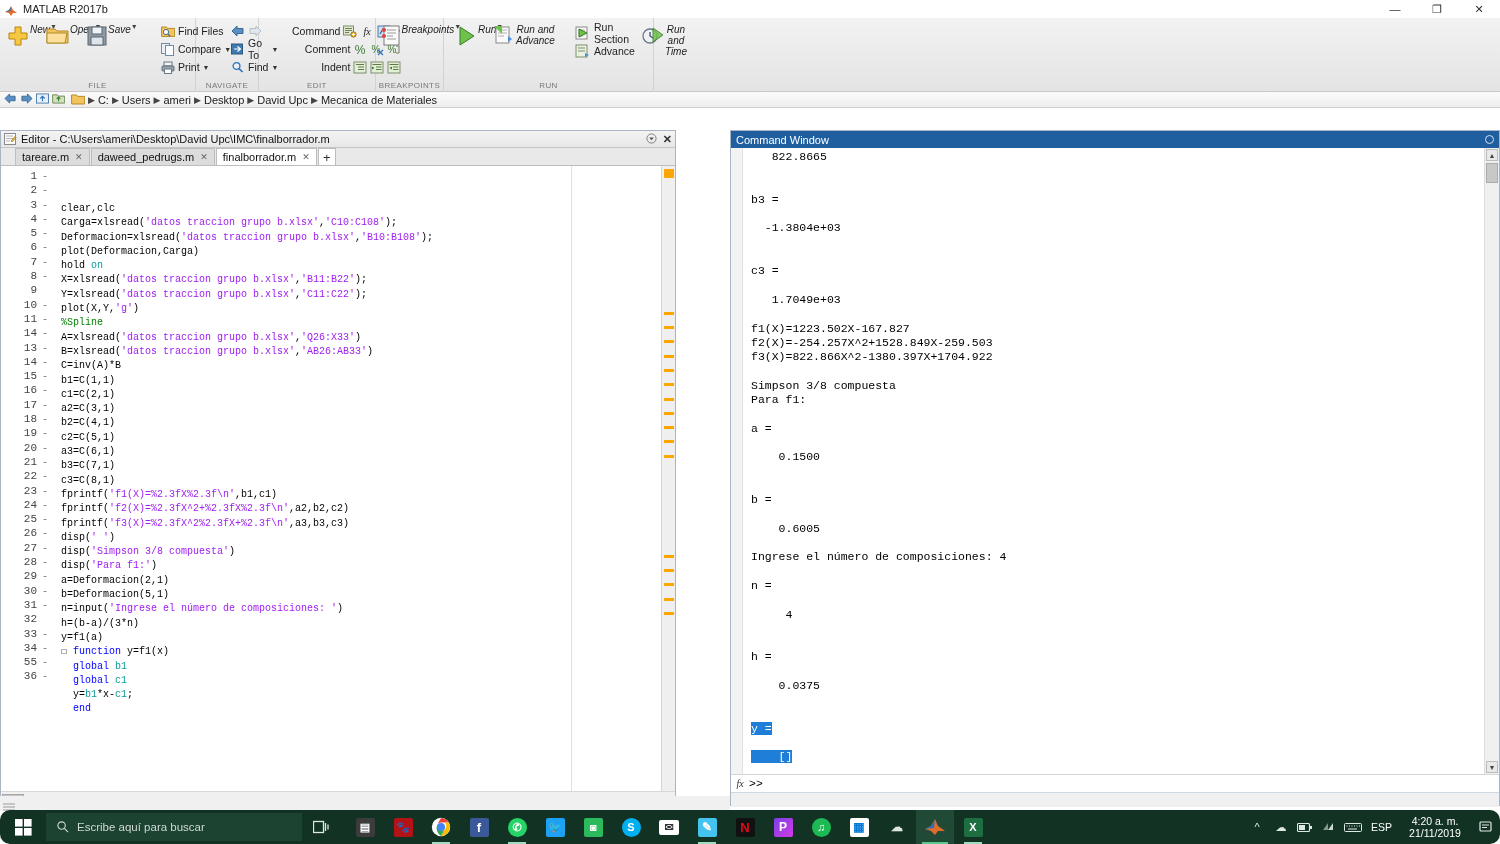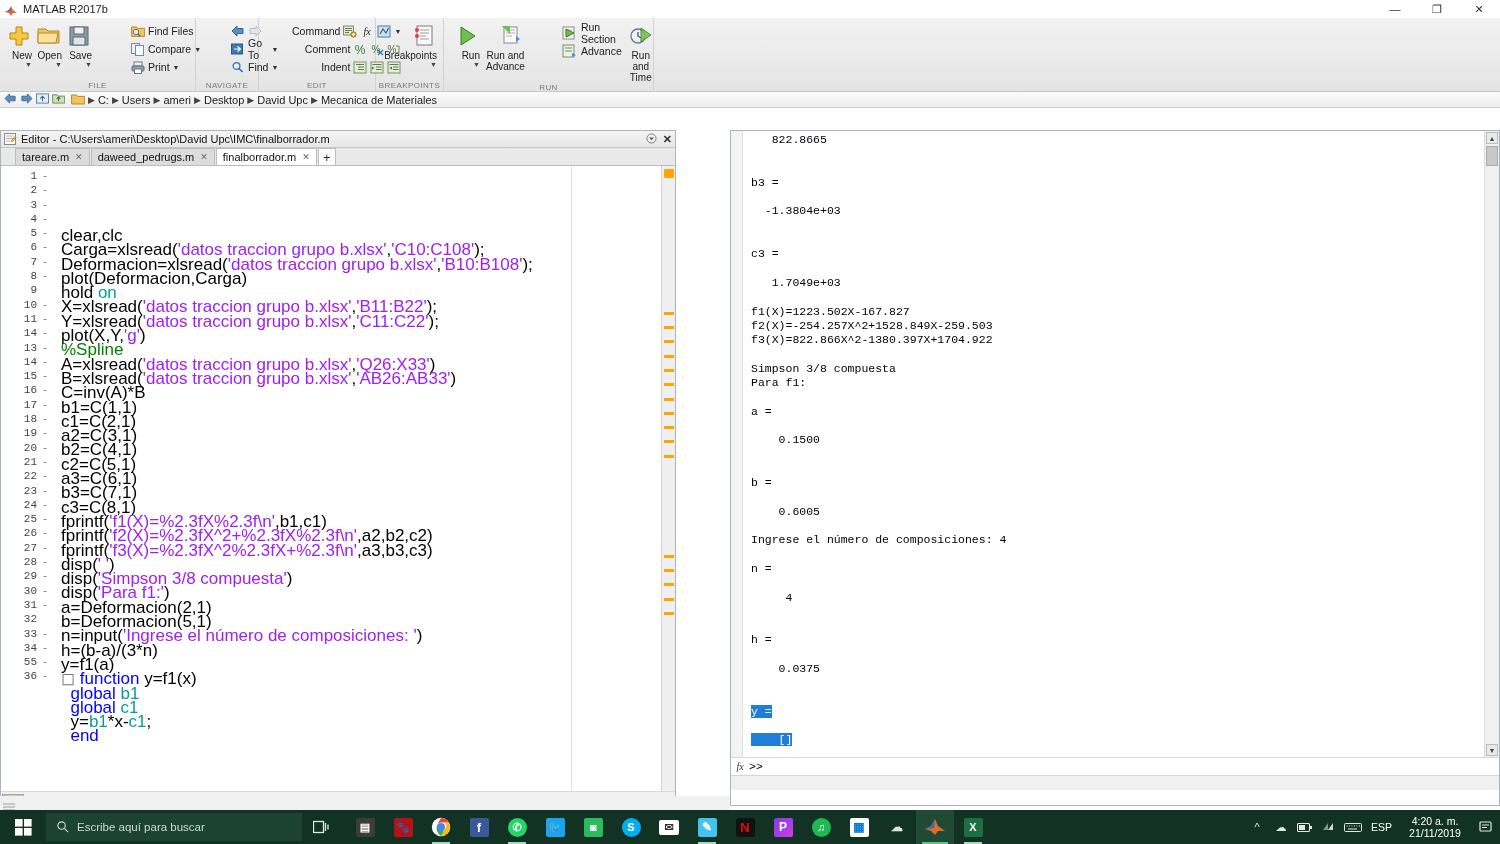--- a/index.html
+++ b/index.html
@@ -45,22 +45,22 @@
   
   .ribbon {
     height: 74px; background: linear-gradient(#f2f2f2,#e4e4e4);
     border-bottom: 1px solid #c8c8c8; display: flex; position: relative;
   }
   .rgroup { display: flex; flex-direction: column; height: 74px; position: relative;
             border-right: 1px solid #d2d2d2; }
   .rgroup-body { flex: 1; display: flex; align-items: flex-start; padding: 3px 6px 0 6px; gap: 4px; }
   .rgroup-title { height: 11px; font-size: 8px; color: #777; text-align: center;
                   letter-spacing: .4px; text-transform: uppercase; }
-  .bigbtn { width: 36px; display: flex; flex-direction: column; align-items: flex-end;
-            font-size: 10px; color: #222; padding-top: 2px; }
+  .bigbtn { width: 36px; display: flex; flex-direction: row; align-items: flex-start;
+            font-size: 10px; color: #222; padding-top: 2px; font-style: italic; }
   .bigbtn .ic { width: 26px; height: 26px; display:flex; align-items:center; justify-content:center; }
   .bigbtn .lbl { margin-top: 1px; line-height: 11px; text-align: center; }
   .bigbtn .caret { font-size: 7px; color: #444; line-height: 7px; }
   .smallrow { display: flex; align-items: center; gap: 3px; font-size: 10.5px; color: #222;
               height: 16px; padding-left: 31px; }
   .smallcol { display: flex; flex-direction: column; gap: 2px; padding-top: 2px; }
   .sic { width: 14px; height: 14px; display:flex;align-items:center;justify-content:center; }
   .caret-s { font-size: 7px; color:#333; }
 
   
@@ -95,22 +95,22 @@
   .dtab-plus { width: 18px; height: 17px; display:flex; align-items:center; justify-content:center;
                background:#fff; border:1px solid #bdbdbd; border-bottom:none; font-size: 13px; color:#333; }
 
   .code-area { position: relative; height: 640px; background: #fff; display: flex; }
   .gutter { width: 38px; background: #fff; padding-top: 3px; text-align: right;
             font-family: "Liberation Mono", monospace; font-size: 11px; color: #444; }
   .gutter .gl { height: 14.3px; line-height: 14.3px; padding-right: 2px; }
   .breakcol { width: 12px; background: #fff; padding-top: 3px;
               font-family: "Liberation Mono", monospace; font-size: 11px; color: #7b7b7b; }
   .breakcol .gl { height: 14.3px; line-height: 14.3px; text-align: center; }
-  .codelines { flex: 1; padding-top: 3px; font-family: Liberation Sans, sans-serif;
-               font-size: 17px; color: #000; white-space: pre; overflow: hidden;
+  .codelines { flex: 1; padding-top: 3px; font-family: Liberation Mono, monospace;
+               font-size: 10px; color: #000; white-space: pre; overflow: hidden;
                position: relative; }
   .cl { height: 14.3px; line-height: 14.3px; padding-left: 10px; }
   .s-str { color: #a020f0; }
   .s-com { color: #028000; }
   .s-kw  { color: #0000ff; }
   .s-sys { color: #0b9b9b; }
   .codeedge { position: absolute; left: 520px; top: 0; bottom: 0; width: 1px; background: #e0e0e0; }
 
   .warnbar { position: absolute; right: 0; top: 0; width: 14px; bottom: 0;
              background: #efefef; border-left: 1px solid #d4d4d4; }
@@ -155,21 +155,21 @@
                  border-top: 1px solid #cfd8e0; }
 
   
   .statusstrip { position: absolute; left: 0; top: 796px; width: 730px; height: 14px;
                  background: #f0f0f0; display:flex; align-items:center; }
   .grip { width: 16px; height: 10px; margin-left: 2px; }
 
   
   .taskbar {
     position: absolute; left: 0; bottom: 0; width: 1500px; height: 34px;
-    background: #123224; display: flex; align-items: center;
+    background: #123224; display: flex; align-items: center; border-radius: 10px;
   }
   .start { width: 46px; height: 34px; display: flex; align-items: center; justify-content: center; }
   .tsearch {
     width: 256px; height: 28px; background: #1c4232; display: flex; align-items: center;
     gap: 8px; padding-left: 10px; font-size: 11.5px; color: #cfd9d3;
   }
   .taskview { width: 40px; height: 34px; display:flex; align-items:center; justify-content:center; }
   .tbicons { display: flex; align-items: center; gap: 0px; margin-left: 4px; }
   .tbi { width: 38px; height: 34px; display: flex; align-items: center; justify-content: center;
          position: relative; }
@@ -732,20 +732,24 @@
 
   <div class="statusstrip">
     <span class="grip">
       <svg width="16" height="10" viewBox="0 0 16 10">
           <path d="M1 2 h12 M1 5 h12 M1 8 h12" stroke="#9a9a9a" stroke-width="1"></path>
         </svg>
     </span>
   </div>
 
   <div class="cmd-panel">
+    <div class="cmd-title">
+      <span>Command Window</span>
+      <span class="dot"></span>
+    </div>
     <div class="cmd-body">
       <div class="cmd-leftbar"></div>
       <div class="cmd-out"><span>   822.8665
 
 
 b3 =
 
   -1.3804e+03
 
 

